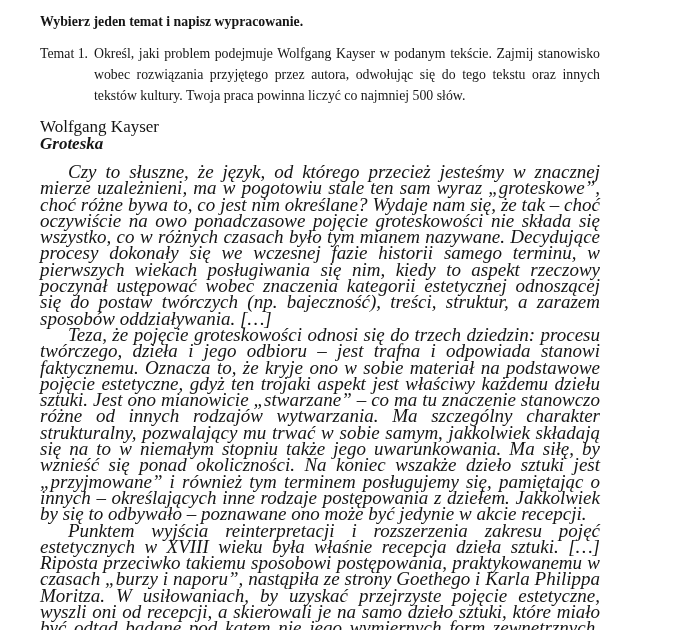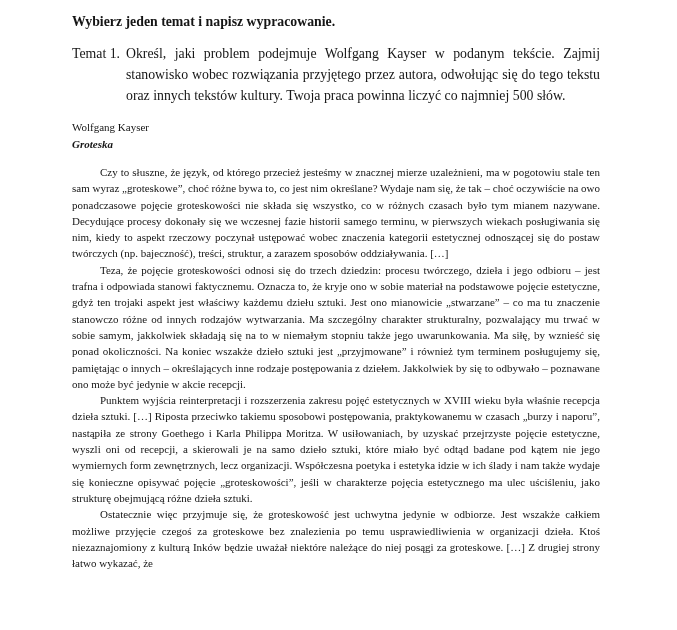--- a/index.html
+++ b/index.html
@@ -9,21 +9,21 @@
   }
   .page {
     position: relative;
     width: 677px;
     height: 630px;
     overflow: hidden;
     box-sizing: border-box;
     background: #ffffff;
     color: #151515;
     font-family: "Liberation Serif", serif;
-    padding: 13px 77px 0 72px;
+    padding: 13px 77px 0 40px;
   }
   .instruction {
     font-weight: bold;
     font-size: 13.8px;
     line-height: 17px;
     margin: 0 0 13px 0;
   }
   .topic {
     display: flex;
     font-weight: normal;
@@ -33,41 +33,42 @@
   }
   .topic-label {
     flex: 0 0 54px;
     white-space: nowrap;
   }
   .topic-text {
     flex: 1 1 auto;
     text-align: justify;
   }
   .source {
-    font-size: 11px;
+    font-size: 17px;
     line-height: 16.5px;
     margin: 0 0 9px 0;
   }
   .source .author {
     display: block;
   }
   .source .work-title {
     display: block;
     font-weight: bold;
     font-style: italic;
   }
   .body-text {
     margin-top: 12px;
   }
   .body-text p {
     margin: 0;
     text-align: justify;
     text-indent: 28px;
-    font-size: 11px;
+    font-size: 19px;
     line-height: 16.3px;
+    font-style: italic;
   }
 </style>
 </head>
 <body>
 
 <div class="page">
 
   <p class="instruction">Wybierz jeden temat i napisz wypracowanie.</p>
 
   <div class="topic">

